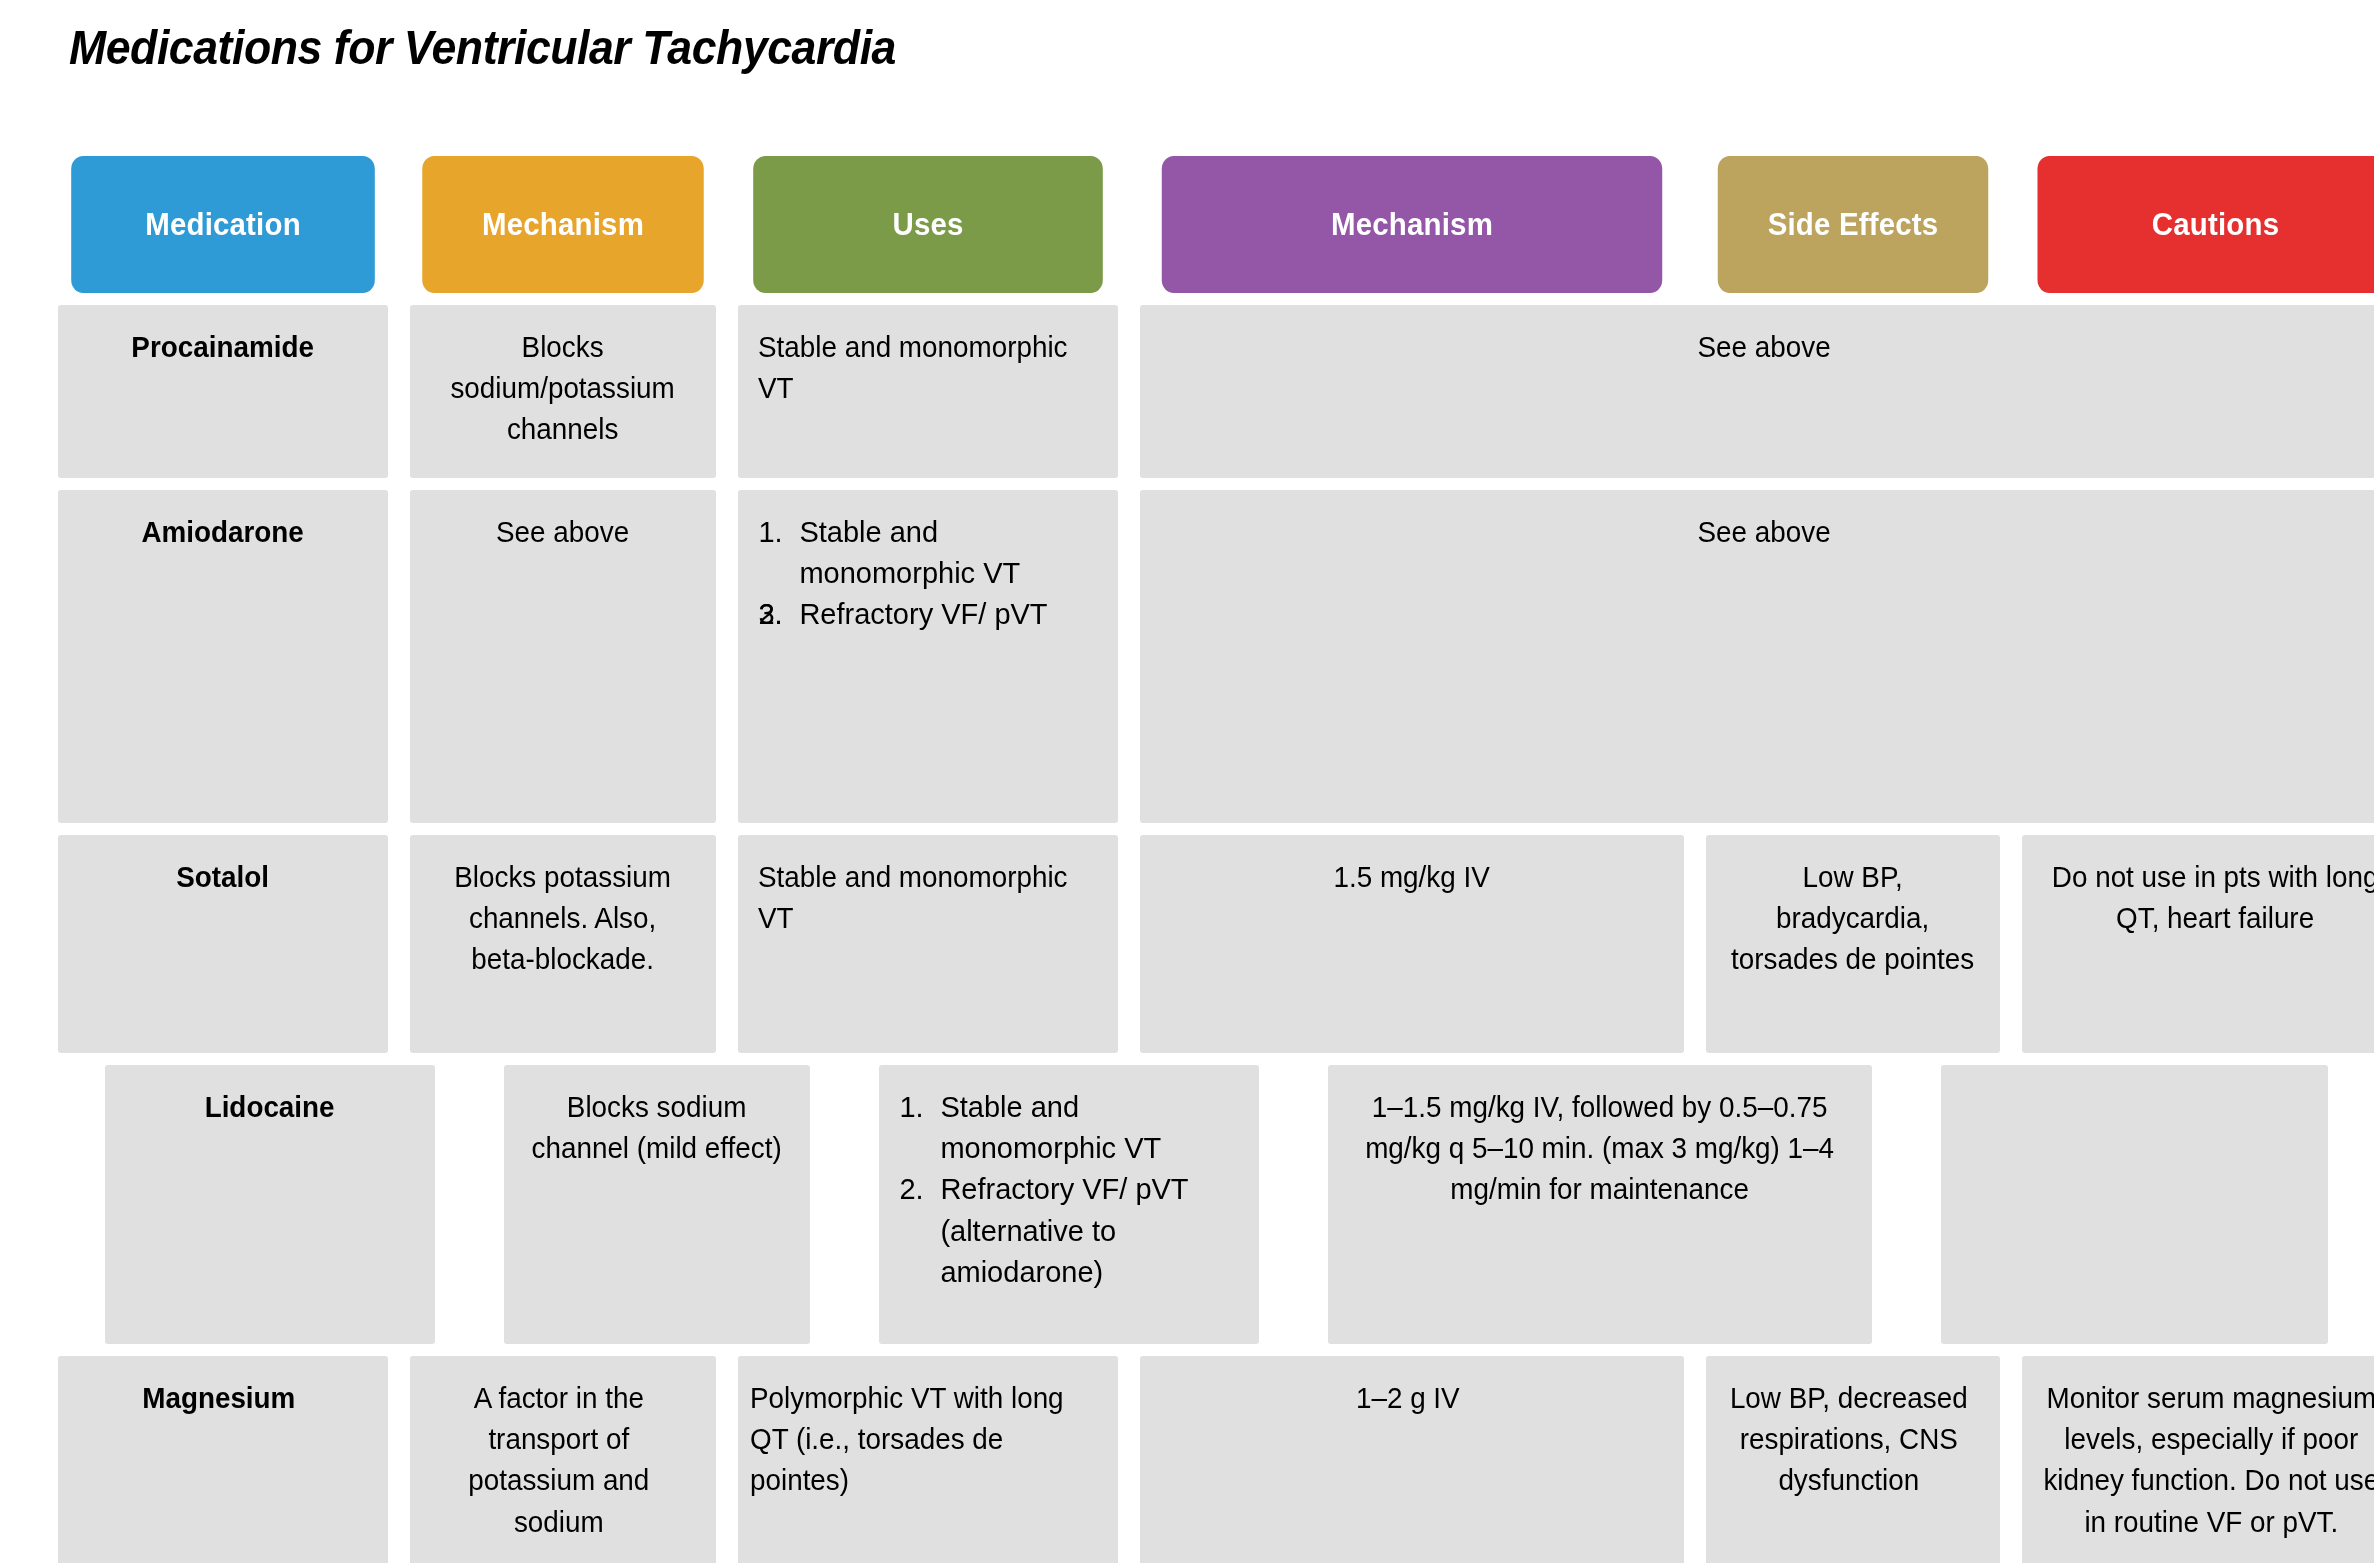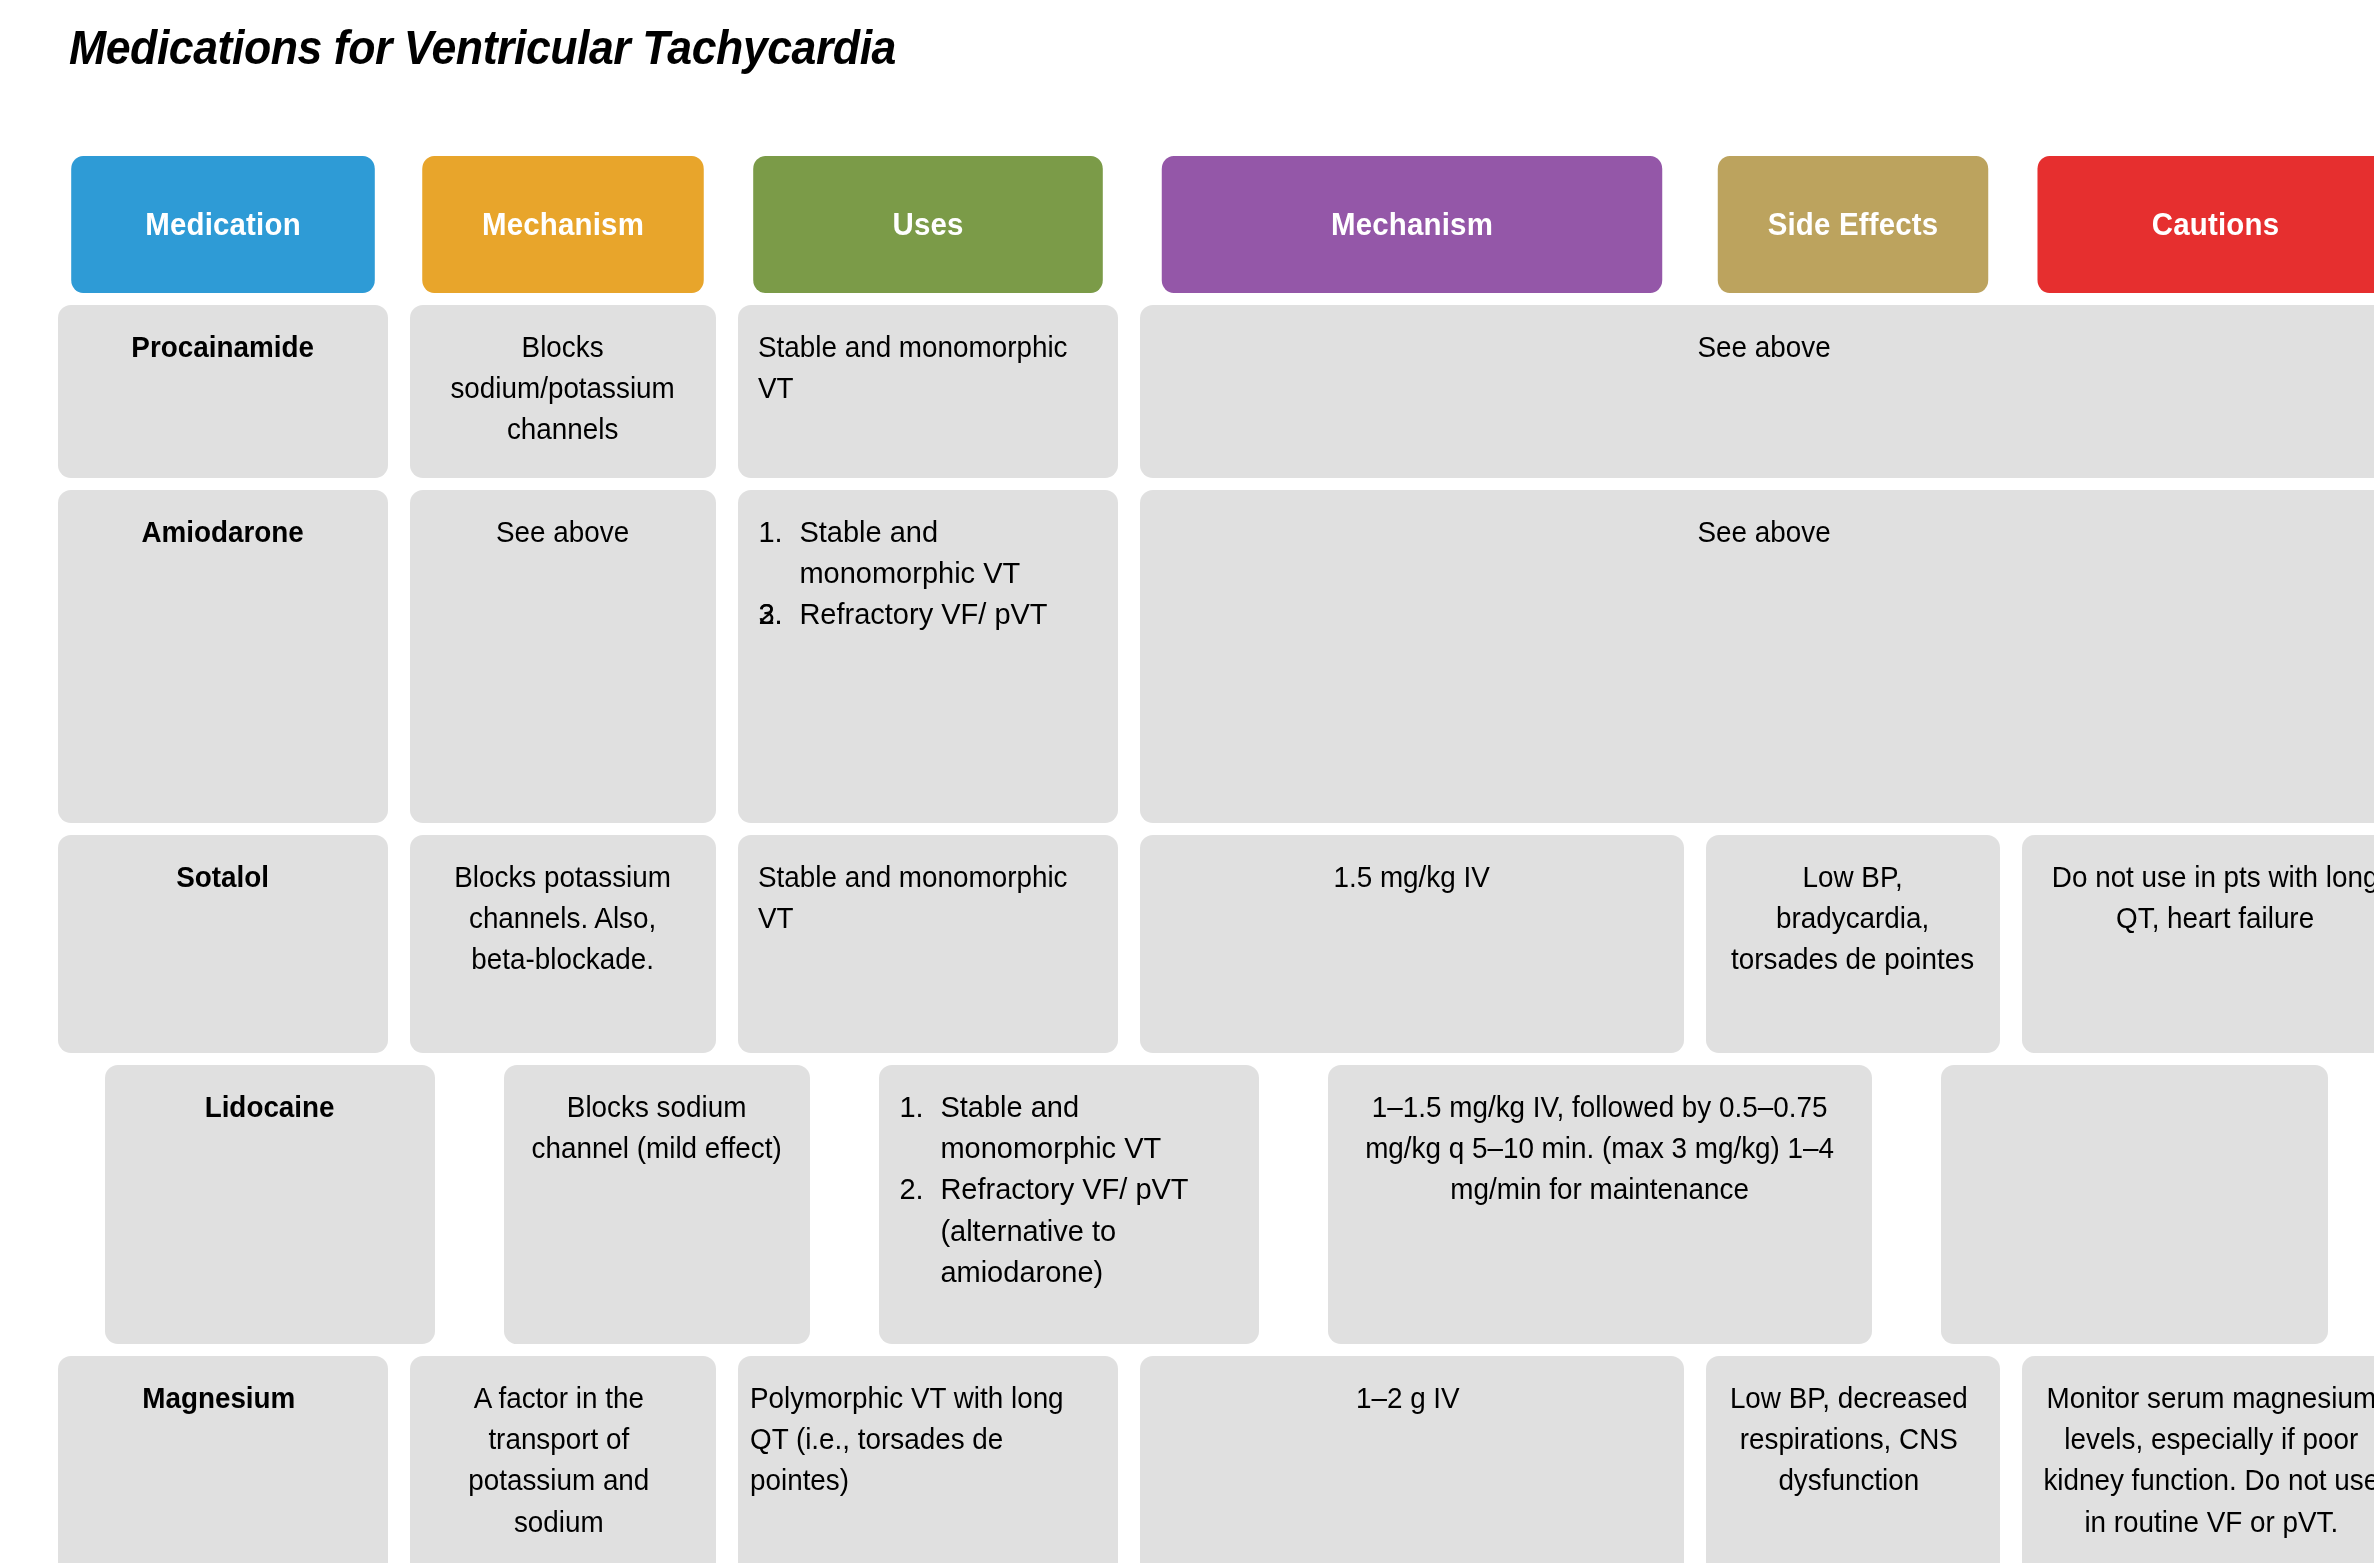--- a/index.html
+++ b/index.html
@@ -74,21 +74,21 @@
     font-weight: bold;
     letter-spacing: 0.2px;
     box-sizing: border-box;
     transform: scaleX(0.92);
   }
   .hcell span { transform: scaleX(1.0); display: block; }
 
   
   .cell {
     background: #e0e0e0;
-    border-radius: 13px;
+    border-radius: 3px;
     box-sizing: border-box;
     padding: 22px 20.4px 22px 20.4px;
     font-size: 29px;
     line-height: 1.42;
     color: #000000;
     display: block;
   }
   .cell.center  { text-align: center; }
   .cell.left    { text-align: left; }
   .cell.med     { text-align: center; font-weight: bold; }

